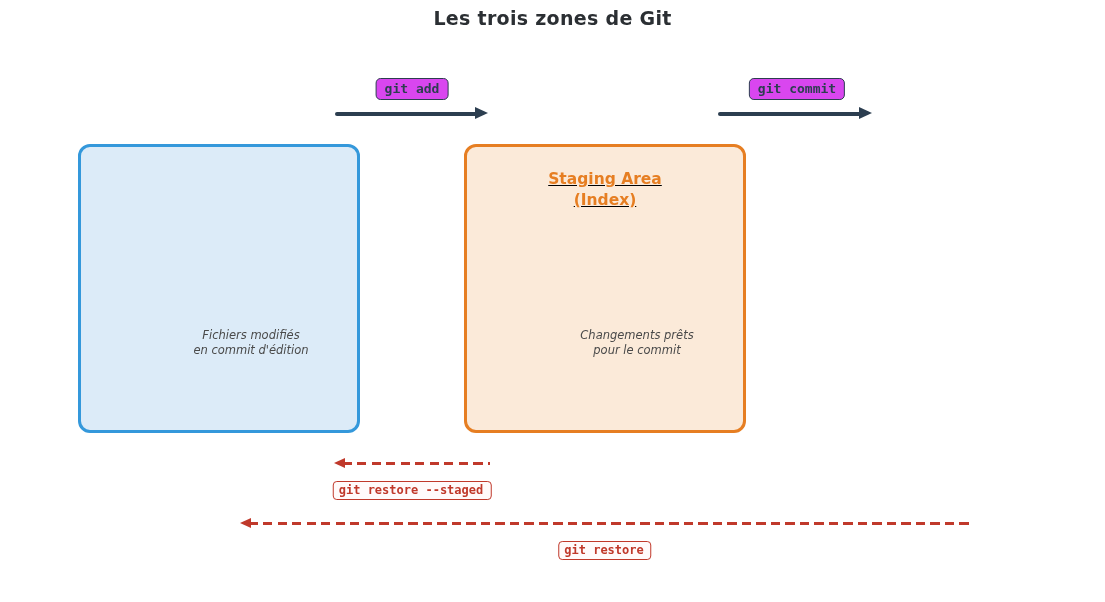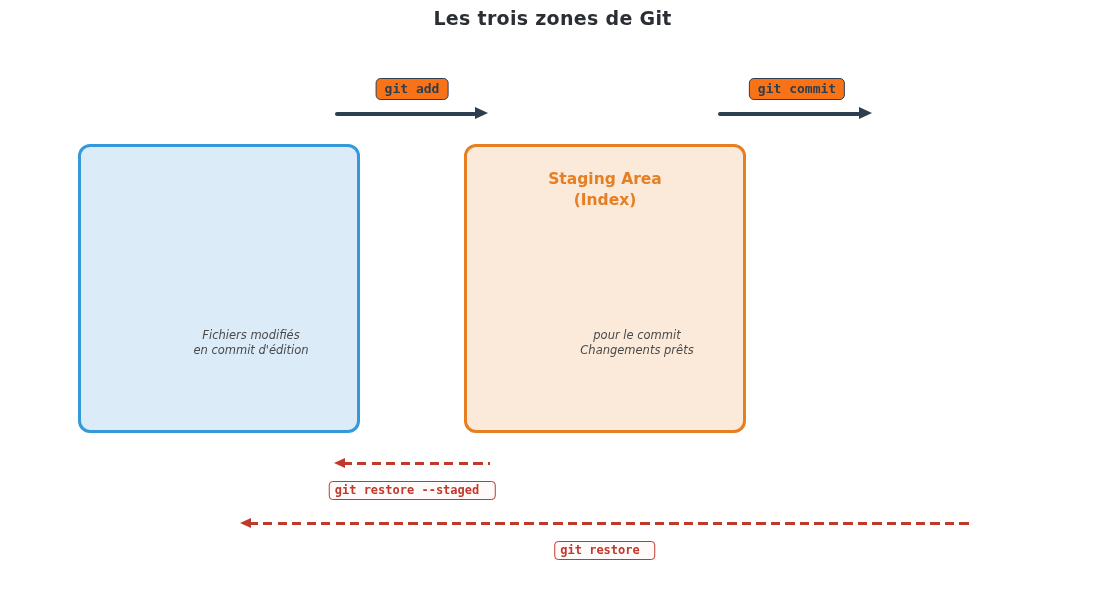--- a/index.html
+++ b/index.html
@@ -9,26 +9,26 @@
   }
   .main-title {
     position:absolute; top:7px; left:0; width:100%; margin:0;
     text-align:center; font-size:19px; font-weight:bold; color:#2b2f33;
     letter-spacing:0.3px;
   }
   
   .cmd-label {
     position:absolute; transform:translateX(-50%); white-space:nowrap;
     font-family:"DejaVu Sans Mono", monospace; font-weight:bold;
-    font-size:13px; color:#2c3e50; background:#f97316;
+    font-size:13px; color:#2c3e50; background:#d946ef;
     border:1.5px solid #2c3e50; border-radius:5px; padding:2px 8px 3px 8px;
   }
   .cmd-label.red {
     font-size:12px; color:#c0392b; border:1.2px solid #c0392b;
-    background:#fffafa; border-radius:4px; padding:1px 15px 2px 5px;
+    background:#fffafa; border-radius:4px; padding:1px 7px 2px 5px;
   }
   
   .solid-arrow { position:absolute; height:13px; }
   .solid-arrow .line {
     position:absolute; left:0; right:11px; top:5px; height:3.5px;
     background:#2c3e50; border-radius:2px;
   }
   .solid-arrow .head {
     position:absolute; right:0; top:0; width:0; height:0;
     border-top:6.5px solid transparent; border-bottom:6.5px solid transparent;
@@ -88,28 +88,28 @@
     <span class="head"></span>
   </div>
 
   <div class="zone blue" style="left:78px;">
     <div class="zone-sub">
       <div>Fichiers modifiés</div>
       <div>en commit d'édition</div>
     </div>
   </div>
 
-  <div class="zone orange" style="left:464px;">
+  <div class="zone orange" style="left:464px;text-decoration:underline;">
     <div class="zone-title">
       <div>Staging Area</div>
       <div>(Index)</div>
     </div>
     <div class="zone-sub">
+      <div>Changements prêts</div>
       <div>pour le commit</div>
-      <div>Changements prêts</div>
     </div>
   </div>
 
 
   <div class="dashed-arrow" style="left:334px; top:457px; width:156px;">
     <span class="head"></span>
     <span class="line"></span>
   </div>
   <div class="cmd-label red" style="left:412px; top:481px;">git restore --staged</div>
 

